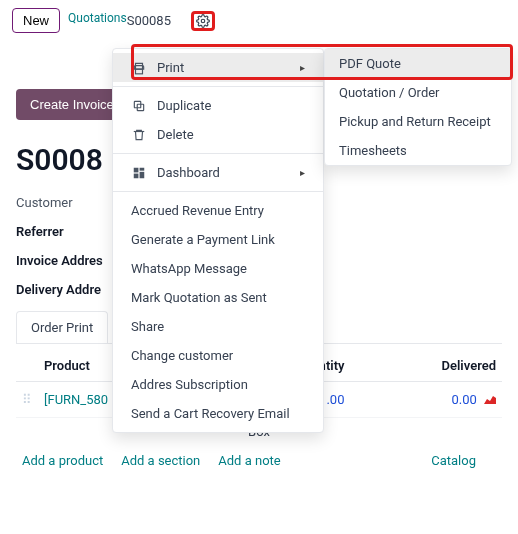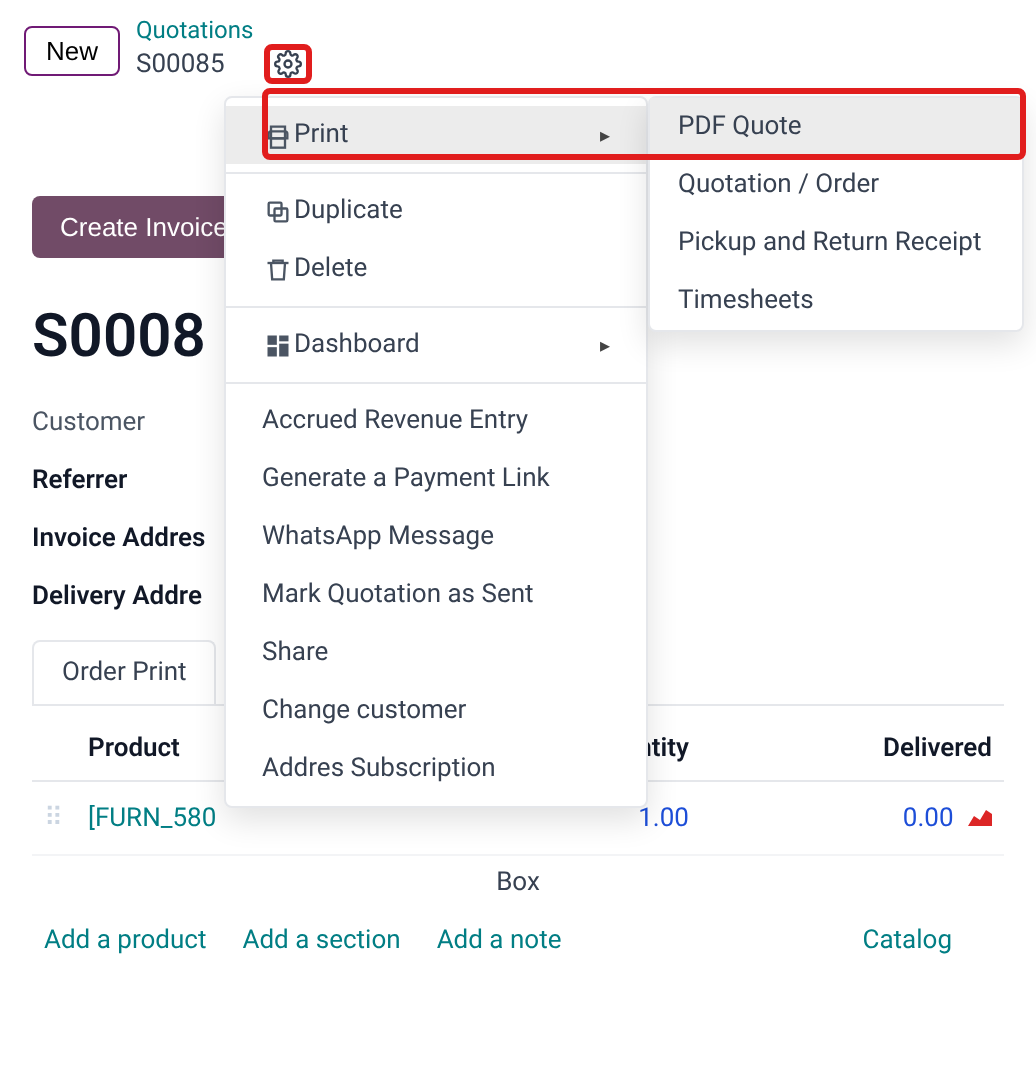--- a/index.html
+++ b/index.html
@@ -23,22 +23,22 @@
   .new-btn {
     border: 1px solid #701a75;
     background: #fff;
     border-radius: 4px;
     padding: 4px 10px;
     font-size: 13px;
     cursor: pointer;
   }
   .breadcrumb {
     display: flex;
-    flex-direction: column;
     line-height: 1.2;
+    text-align: right;
   }
   .breadcrumb-top {
     color: #017e84;
     font-size: 12px;
     cursor: pointer;
   }
   .breadcrumb-row {
     display: flex;
     align-items: center;
     gap: 20px;
@@ -137,20 +137,21 @@
     background: #fff;
     border: 1px solid #e5e7eb;
     border-radius: 4px;
     box-shadow: 0 6px 16px rgba(0,0,0,0.12);
     padding: 4px 0;
     z-index: 10;
   }
   .menu-item {
     display: flex;
     align-items: center;
+    gap: 10px;
     padding: 7px 18px;
     font-size: 13px;
     color: #374151;
     cursor: pointer;
     position: relative;
   }
   .menu-item.highlight { background: #ececec; }
   .menu-item .label { flex: 1; }
   .menu-item .caret {
     font-size: 10px;
@@ -338,20 +339,23 @@
     </div>
   <div class="menu-item">
       <span class="label">Share</span>
     </div>
   <div class="menu-item">
       <span class="label">Change customer</span>
     </div>
   <div class="menu-item">
       <span class="label">Addres Subscription</span>
     </div>
+  <div class="menu-item">
+      <span class="label">Send a Cart Recovery Email</span>
+    </div>
 </div>
 
 <div class="submenu">
   <div class="submenu-item highlight">PDF Quote</div>
   <div class="submenu-item">Quotation / Order</div>
   <div class="submenu-item">Pickup and Return Receipt</div>
   <div class="submenu-item">Timesheets</div>
 </div>
 
 <div class="callout"></div>

